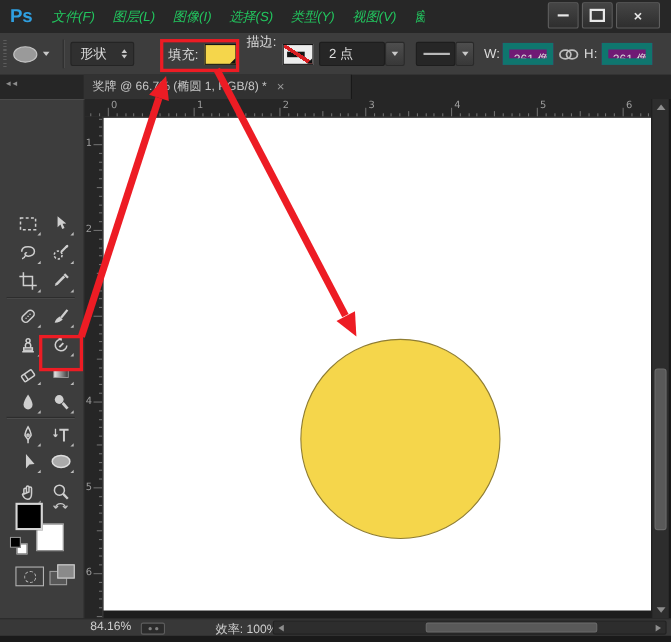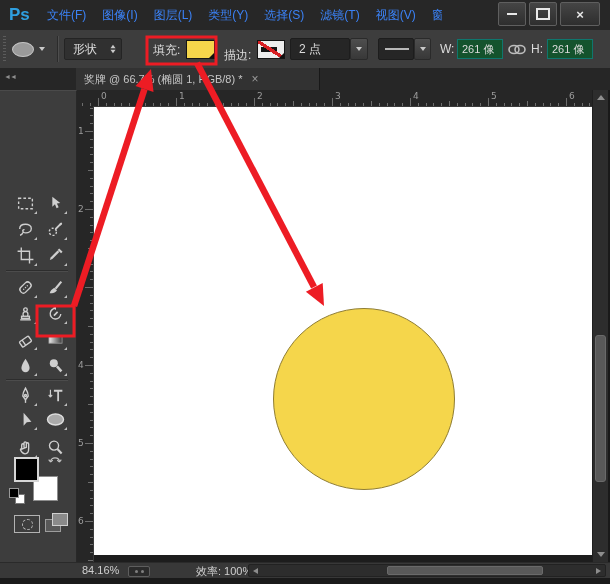--- a/index.html
+++ b/index.html
@@ -5,21 +5,21 @@
   html,body{margin:0;padding:0;}
   body{width:610px;height:584px;position:relative;overflow:hidden;background:#191919;
        font-family:"Liberation Sans","DejaVu Sans",sans-serif;-webkit-font-smoothing:antialiased;}
   #app{position:absolute;inset:0;}
 
   
   #titlebar{position:absolute;left:0;top:0;width:610px;height:30px;background:#272727;
             border-bottom:1px solid #161616;display:flex;align-items:center;}
   .ps-logo{margin-left:9px;width:30px;font-weight:bold;font-size:17px;color:#2f9fe0;letter-spacing:0;}
   .menus{display:flex;align-items:center;height:100%;}
-  .menu-item{color:#3b82f6;font-size:12px;padding:0 8px;line-height:30px;white-space:nowrap;cursor:default;}
+  .menu-item{color:#22c55e;font-size:12px;padding:0 8px;line-height:30px;white-space:nowrap;cursor:default;font-style:italic;}
   .menu-item.clip{max-width:10px;overflow:hidden;padding-right:0;}
   .win-controls{position:absolute;right:10px;top:2px;display:flex;gap:3px;}
   .win-btn{height:22px;background:linear-gradient(#454545,#2e2e2e);border:1px solid #5f5f5f;
            border-radius:2px;color:#e8e8e8;display:flex;align-items:center;justify-content:center;
            font-size:13px;font-weight:bold;}
   .win-btn.min,.win-btn.max{width:26px;}
   .win-btn.close{width:38px;}
   .min-glyph{width:10px;height:2px;background:#e8e8e8;}
   .max-glyph{width:10px;height:8px;border:2px solid #e8e8e8;}
 
@@ -37,37 +37,37 @@
             border-bottom:4.5px solid #c9c9c9;}
   .vsep{left:57px;top:6px;width:1px;height:26px;background:#2b2b2b;border-right:1px solid #4e4e4e;}
   .shape-combo{left:64px;top:8px;width:58px;height:22px;background:#303030;border:1px solid #242424;
                border-radius:2px;display:flex;align-items:center;justify-content:space-between;
                padding:0 5px 0 8px;box-sizing:border-box;}
   .updown{display:flex;flex-direction:column;gap:2px;transform:scale(.85);}
   .fill-label{left:153px;top:12px;}
   .fill-swatch{left:186px;top:10px;width:27px;height:17px;border:1px solid #141414;}
   .swatch-corner{position:absolute;right:0;bottom:0;width:0;height:0;
                  border-left:5px solid transparent;border-bottom:5px solid #101010;}
-  .stroke-label{left:224px;top:17px;}
+  .stroke-label{left:224px;top:0;}
   .stroke-swatch{left:257px;top:10px;width:26px;height:17px;background:#ededed;border:1px solid #141414;
                  overflow:hidden;}
   .stroke-bar{position:absolute;left:3px;top:6px;width:16px;height:5px;background:#141414;}
   .no-color-line{position:absolute;inset:0;
       background:linear-gradient(to top right,transparent 43%,#d81e22 43%,#d81e22 55%,transparent 55%);}
   .well{background:#262626;border:1px solid #1d1d1d;border-radius:2px;color:#dcdcdc;
         font-size:12px;display:flex;align-items:center;box-sizing:border-box;}
   .stroke-width-well{left:290px;top:8px;width:60px;height:22px;padding-left:8px;}
   .combo-btn{background:linear-gradient(#4e4e4e,#383838);border:1px solid #2a2a2a;border-radius:2px;
              display:flex;align-items:center;justify-content:center;box-sizing:border-box;}
   .stroke-width-btn{left:350px;top:8px;width:18px;height:22px;}
   .style-well{left:378px;top:8px;width:36px;height:22px;}
   .style-line{margin-left:6px;width:24px;height:2px;background:#b8b8b8;}
   .style-btn{left:414px;top:8px;width:17px;height:22px;}
   .w-label{left:440px;top:12px;}
-  .dim-input{background:#14532d;border:1px solid #0f766e;color:#dcdcdc;font-size:11px;
+  .dim-input{background:#701a75;border:6px solid #0f766e;color:#dcdcdc;font-size:11px;
              line-height:18px;padding:0 4px;box-sizing:border-box;overflow:hidden;white-space:nowrap;}
   .w-input{left:457px;top:9px;width:46px;height:20px;}
   .link-icon{left:507px;top:13px;}
   .h-label{left:531px;top:12px;}
   .h-input{left:547px;top:9px;width:46px;height:20px;}
 
   
   #tabbar{position:absolute;left:0;top:68px;width:610px;height:22px;background:#262626;
           border-bottom:1px solid #191919;}
   .collapse{position:absolute;left:4px;top:5px;font-size:7px;color:#8d8d8d;letter-spacing:-1px;}
@@ -149,25 +149,24 @@
 </style>
 </head>
 <body>
 
 <div id="app">
 
   <div id="titlebar">
     <span class="ps-logo">Ps</span>
     <nav class="menus">
       <span class="menu-item">文件(F)</span>
+      <span class="menu-item">图层(L)</span>
       <span class="menu-item">图像(I)</span>
-      <span class="menu-item">图层(L)</span>
+      <span class="menu-item">选择(S)</span>
       <span class="menu-item">类型(Y)</span>
-      <span class="menu-item">选择(S)</span>
-      <span class="menu-item">滤镜(T)</span>
       <span class="menu-item">视图(V)</span>
       <span class="menu-item clip">窗</span>
     </nav>
     <div class="win-controls">
       <div class="win-btn min">
           <span class="min-glyph"></span>
         </div>
       <div class="win-btn max">
           <span class="max-glyph"></span>
         </div>

